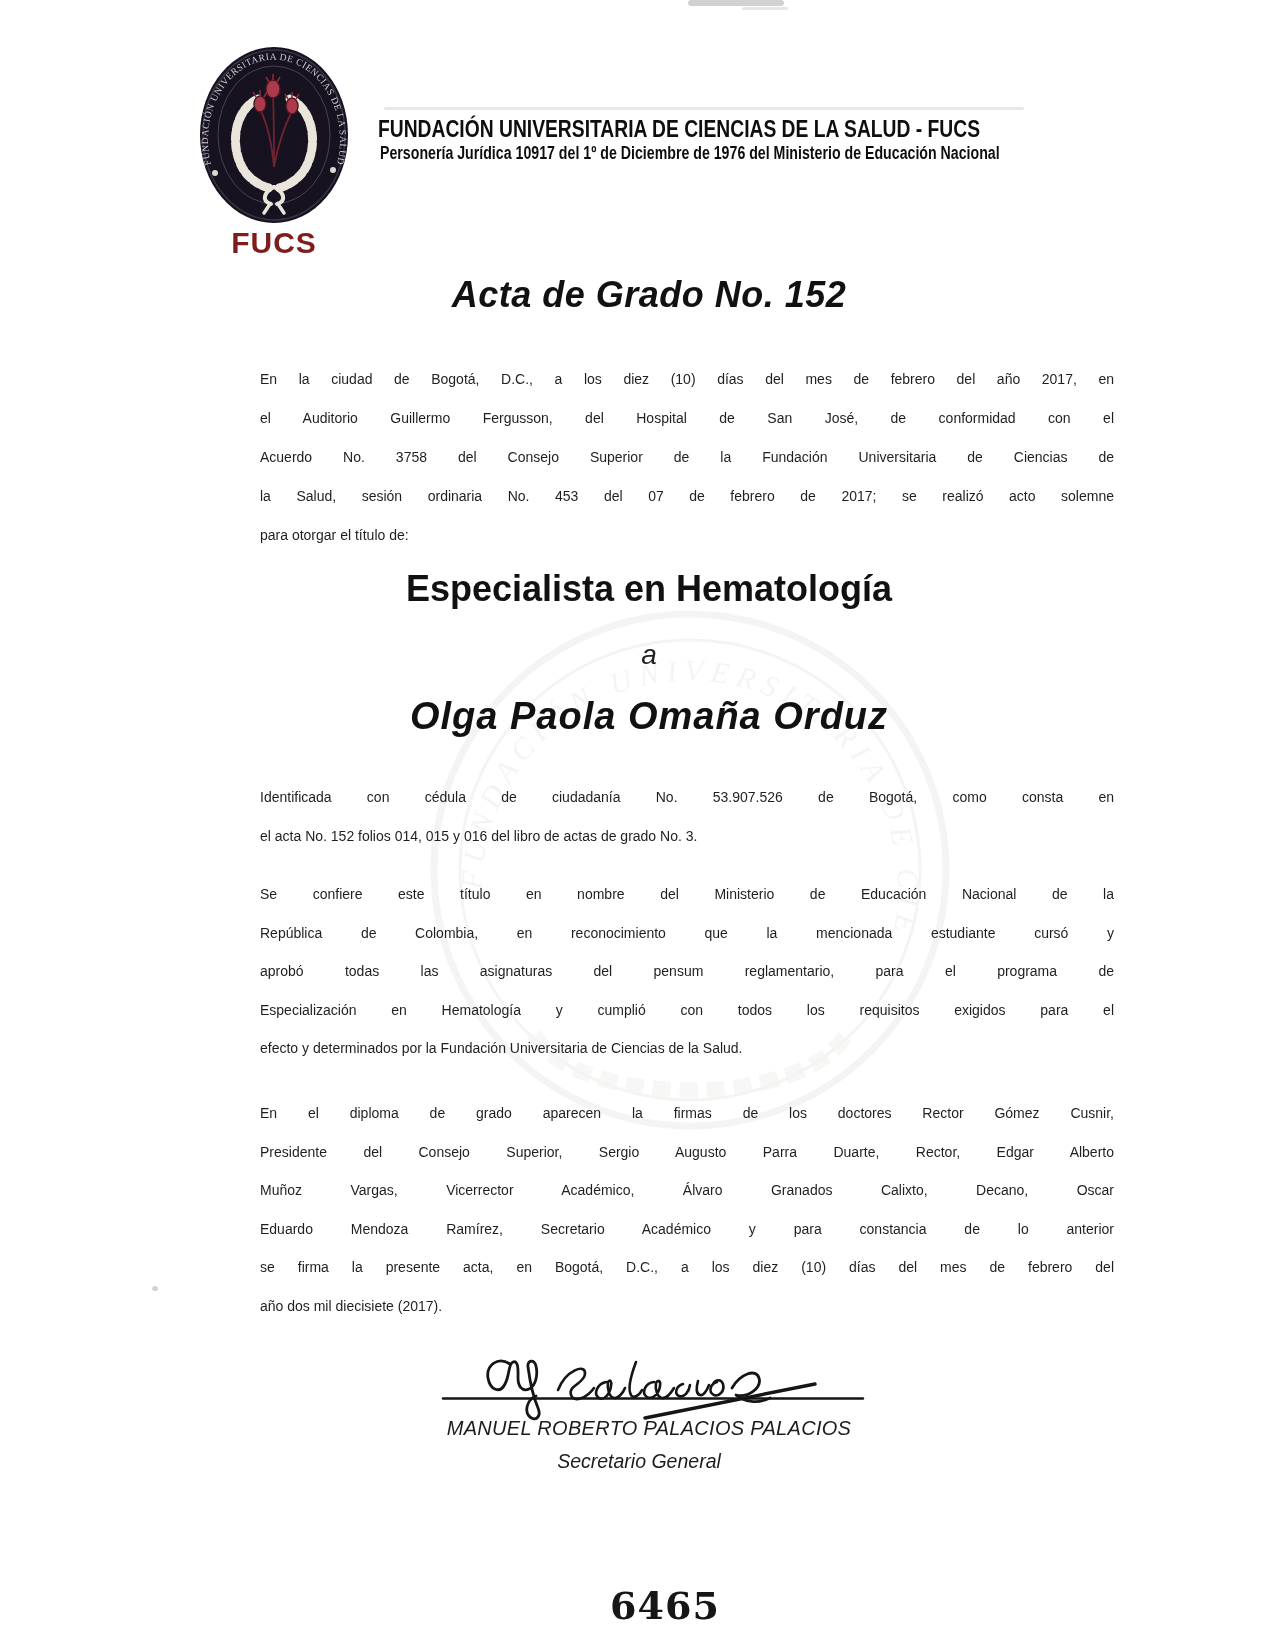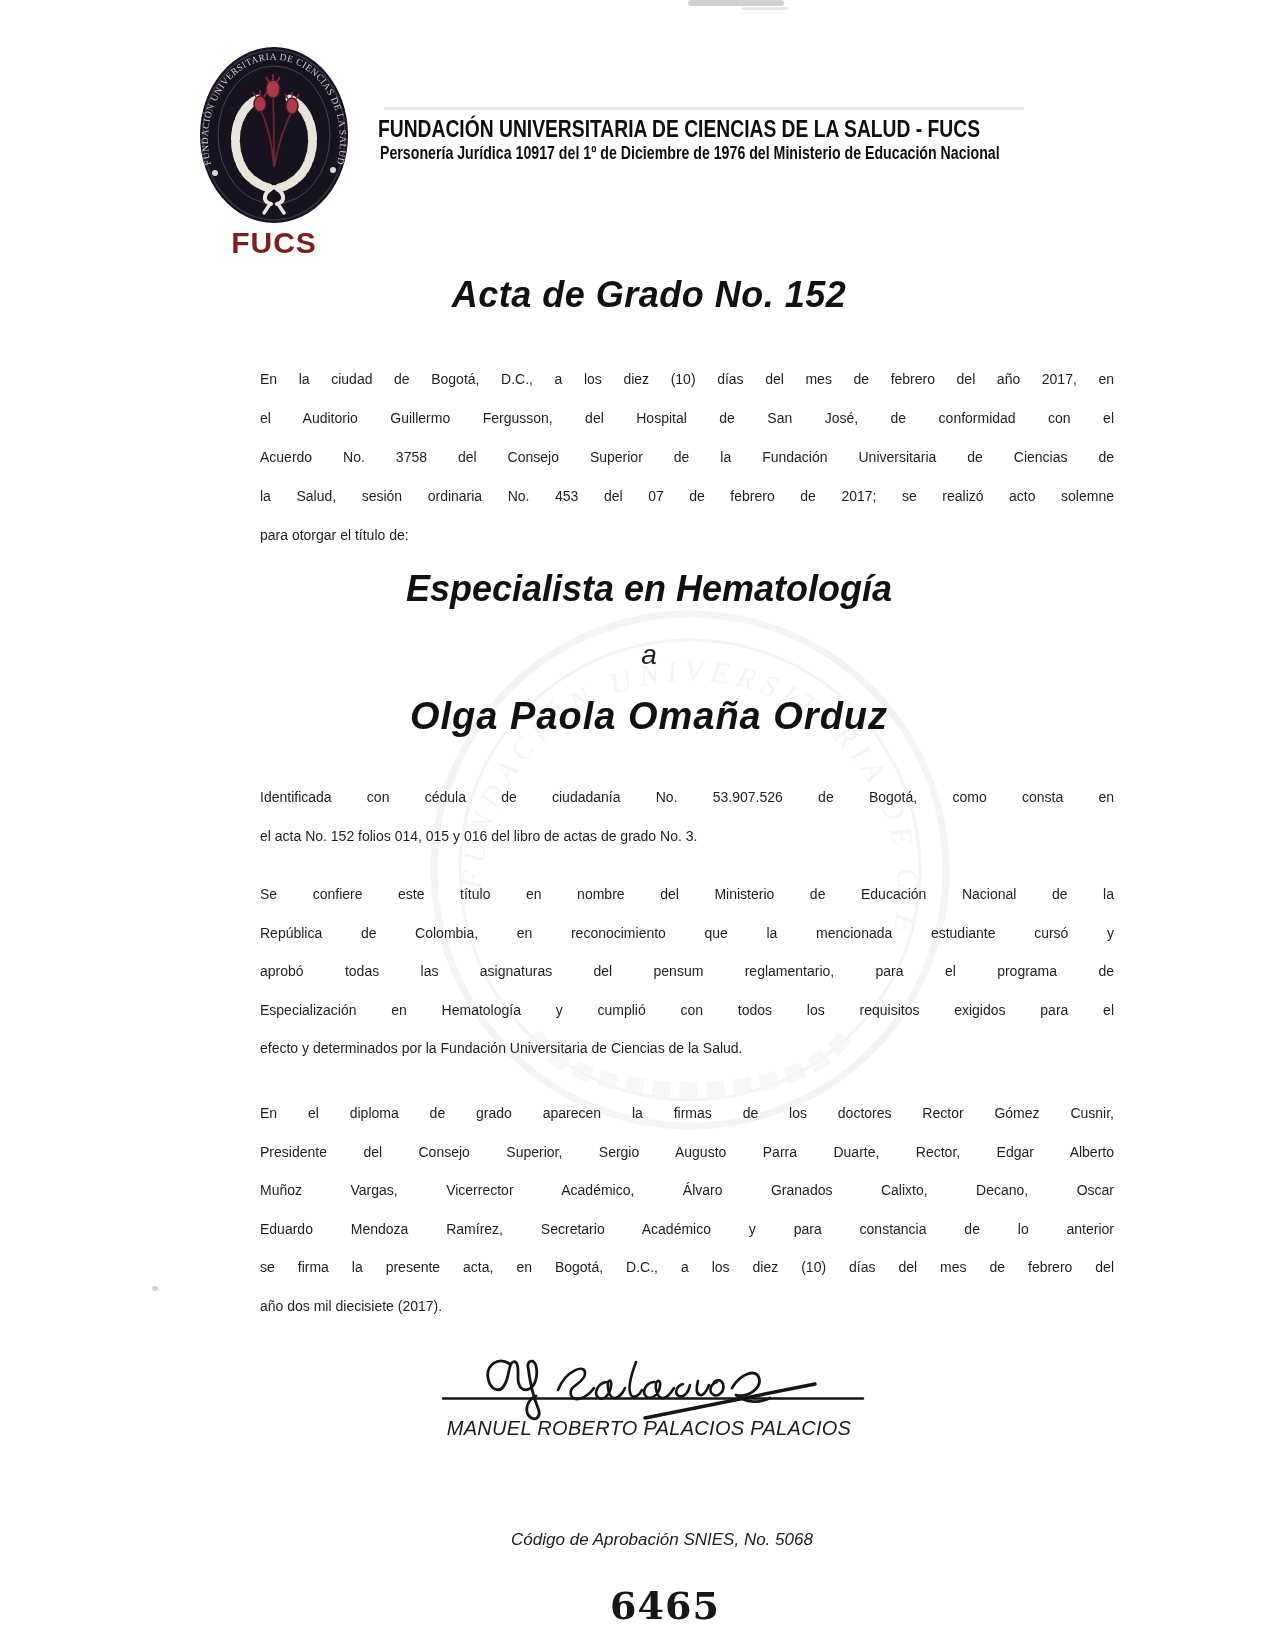--- a/index.html
+++ b/index.html
@@ -39,21 +39,21 @@
   }
   .para{font-size:14px;color:var(--ink,#1f1f1f);margin-left:38px;}
   .jline{
     text-align:justify;text-align-last:justify;
     line-height:38.5px;height:38.5px;overflow:hidden;white-space:normal;
   }
   .p1 .jline{line-height:39px;height:39px;}
   .jline.last{text-align:left;text-align-last:left;}
   .degree-title{
     top:566px;text-align:center;
-    font-style:italic;font-weight:700;font-size:36px;line-height:46px;color:#111;
+    font-weight:700;font-size:36px;line-height:46px;color:#111;
   }
   .connector{
     top:634px;text-align:center;
     font-style:italic;font-size:28px;line-height:42px;color:#222;
   }
   .grad-name{
     top:692px;text-align:center;
     font-style:italic;font-weight:700;font-size:38px;line-height:48px;
     color:#111;letter-spacing:1px;
   }
@@ -192,17 +192,17 @@
       <path stroke-width="2.6" d="M243 36 C236 38 234 46 239 48 C244 50 249 44 250 37"></path>
       <path stroke-width="2.6" d="M258 33 C256 40 256 46 260 47 C264 48 267 42 269 37"></path>
       <path stroke-width="2.6" d="M277 34 C270 36 268 44 274 47 C279 49 285 43 283 36 C281 30 275 32 273 36"></path>
       <path stroke-width="2.8" d="M292 40 C300 26 316 20 319 30 C322 40 308 50 296 47 C304 54 318 56 330 50"></path>
       <line x1="3" y1="50.5" x2="423" y2="50.5" stroke-width="2.4"></line>
       <path stroke-width="3.4" d="M205 70 L375 36"></path>
     </g>
   </svg>
 
   <div class="col sig-name z1" style="position:absolute;">MANUEL ROBERTO PALACIOS PALACIOS</div>
-
-  <div class="col snies z1" style="position:absolute;">Código de Aprobación SNIES, No. 5068</div>
+  <div class="col sig-role z1" style="position:absolute;">Secretario General</div>
+
   <div class="col folio z1" style="position:absolute;">6465</div>
 
 </div>
 
 </body></html>

